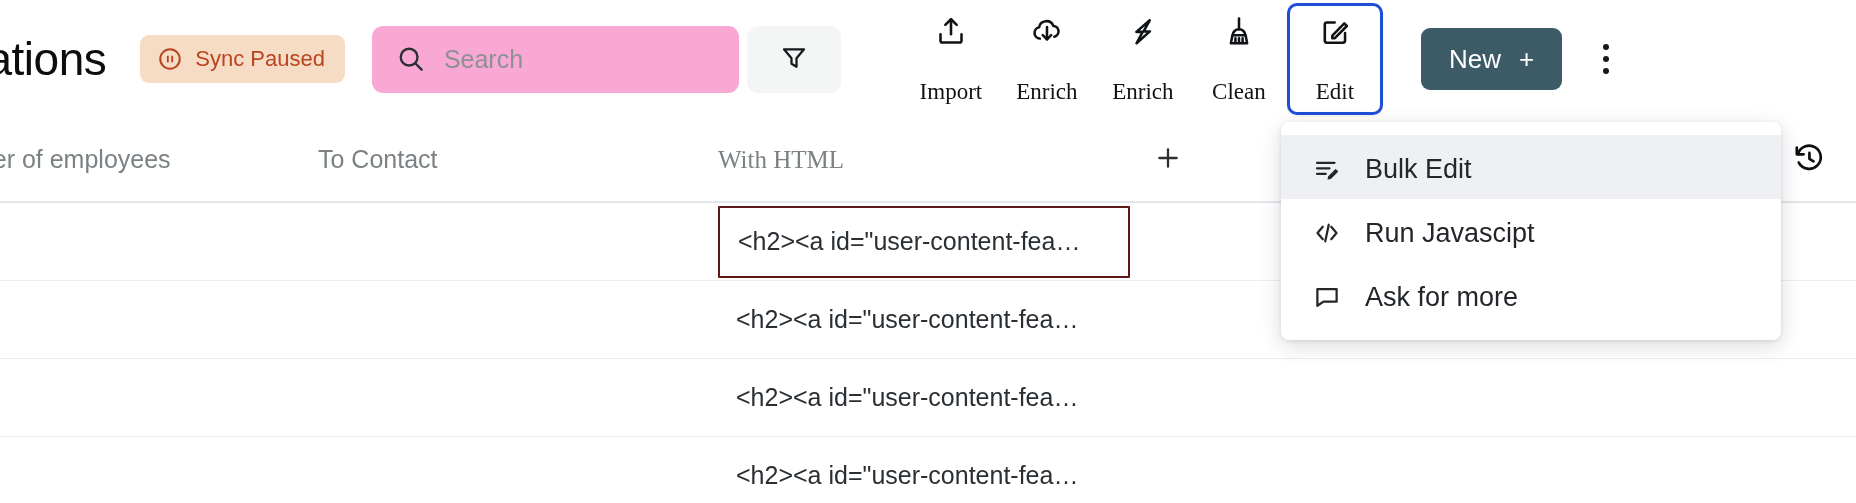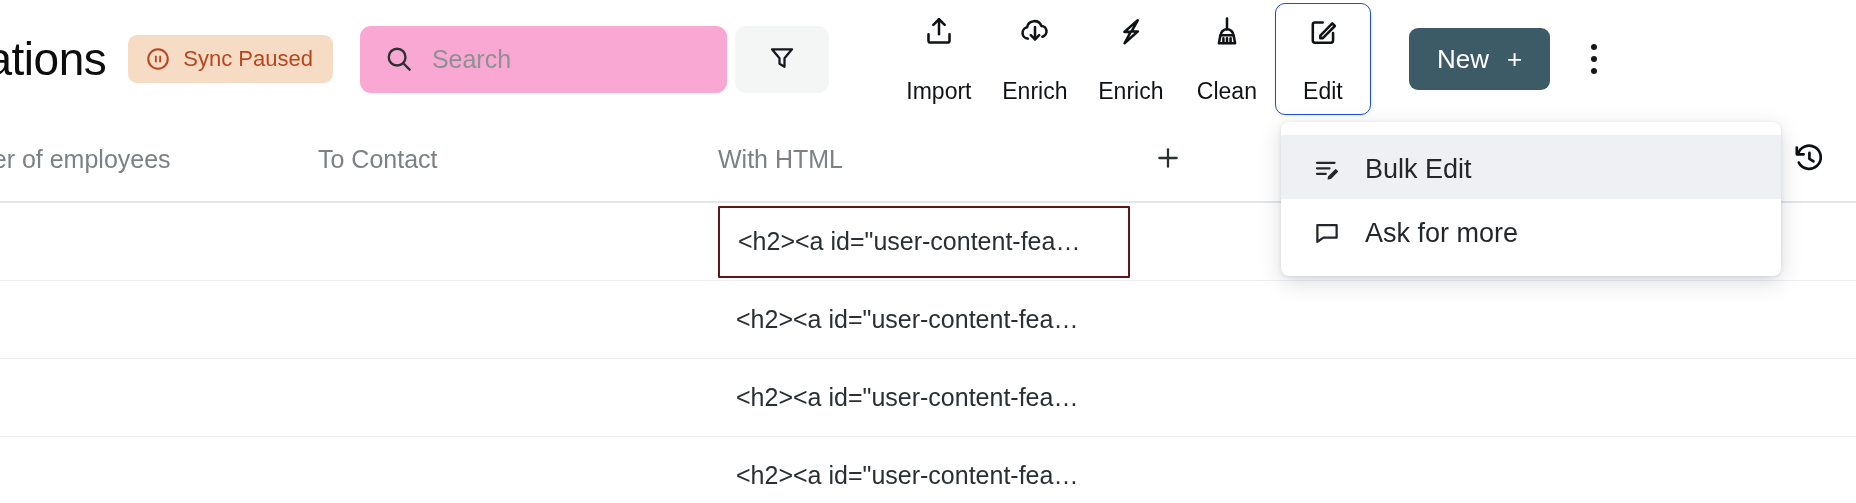--- a/index.html
+++ b/index.html
@@ -40,21 +40,21 @@
   }
 
   .sync-badge {
     display: flex;
     align-items: center;
     gap: 12px;
     background: #f6dcc4;
     border-radius: 9px;
     height: 48px;
     padding: 0 20px 0 17px;
-    margin-left: 22px;
+    margin-left: 34px;
     flex: none;
   }
   .sync-badge .label {
     font-size: 22px;
     color: #b8451f;
     white-space: nowrap;
   }
   .sync-badge svg { display: block; }
 
   .search-box {
@@ -109,29 +109,29 @@
     height: 112px;
     background: transparent;
     border: 1px solid transparent;
     border-radius: 10px;
     display: flex;
     flex-direction: column;
     align-items: center;
     justify-content: center;
     gap: 25px;
     cursor: pointer;
-    font-family: Liberation Sans, sans-serif;
+    font-family: Liberation Serif, serif;
   }
   .tool-btn .t-label {
     font-size: 23px;
     color: #101316;
     white-space: nowrap;
   }
   .tool-btn.active {
-    border: 1px solid #1d4ed8;
+    border: 3px solid #1d4ed8;
     background: #ffffff;
     box-shadow: 0 1px 3px rgba(15,23,42,0.08);
     z-index: 40;
   }
 
   .new-btn {
     margin-left: 38px;
     height: 62px;
     padding: 6px 28px;
     background: #3d5a67;
@@ -187,21 +187,21 @@
     border-bottom: 2px solid #e2e5ea;
   }
   .th {
     font-size: 25px;
     color: #7b8184;
     white-space: nowrap;
     flex: none;
   }
   .th.c1 { width: 360px; margin-left: -42px; }
   .th.c2 { width: 400px; }
-  .th.c3 { width: 420px; }
+  .th.c3 { width: 420px; font-family: Liberation Serif, serif; }
   .th-plus {
     width: 60px;
     display: flex;
     align-items: center;
     justify-content: center;
     flex: none;
     background: transparent;
     border: none;
     cursor: pointer;
   }
@@ -446,20 +446,30 @@
         <svg width="30" height="30" viewBox="0 0 24 24" fill="none" stroke="#23272b" stroke-width="1.8" stroke-linecap="round" stroke-linejoin="round">
           <line x1="4" y1="7" x2="18" y2="7"></line>
           <line x1="4" y1="11.4" x2="14" y2="11.4"></line>
           <line x1="4" y1="15.8" x2="11" y2="15.8"></line>
           <path d="m14.8 19.6 5.6-5.6-1.5-1.5-5.6 5.6-.4 1.9z" fill="#23272b" stroke-width="0.9"></path>
         </svg>
       </span>
       <span class="m-label">Bulk Edit</span>
     </button>
 
+    <button class="menu-item">
+      <span class="m-icon">
+        <svg width="30" height="30" viewBox="0 0 24 24" fill="none" stroke="#23272b" stroke-width="1.8" stroke-linecap="round" stroke-linejoin="round">
+          <path d="M8.6 7 4.4 12l4.2 5"></path>
+          <path d="M15.4 7l4.2 5-4.2 5"></path>
+          <line x1="13.4" y1="5.4" x2="10.6" y2="18.6"></line>
+        </svg>
+      </span>
+      <span class="m-label">Run Javascipt</span>
+    </button>
 
     <button class="menu-item">
       <span class="m-icon">
         <svg width="30" height="30" viewBox="0 0 24 24" fill="none" stroke="#23272b" stroke-width="1.8" stroke-linecap="round" stroke-linejoin="round">
           <path d="M4.3 5.6h15.4v10.1H9.2l-4.9 3.3z"></path>
         </svg>
       </span>
       <span class="m-label">Ask for more</span>
     </button>
 

